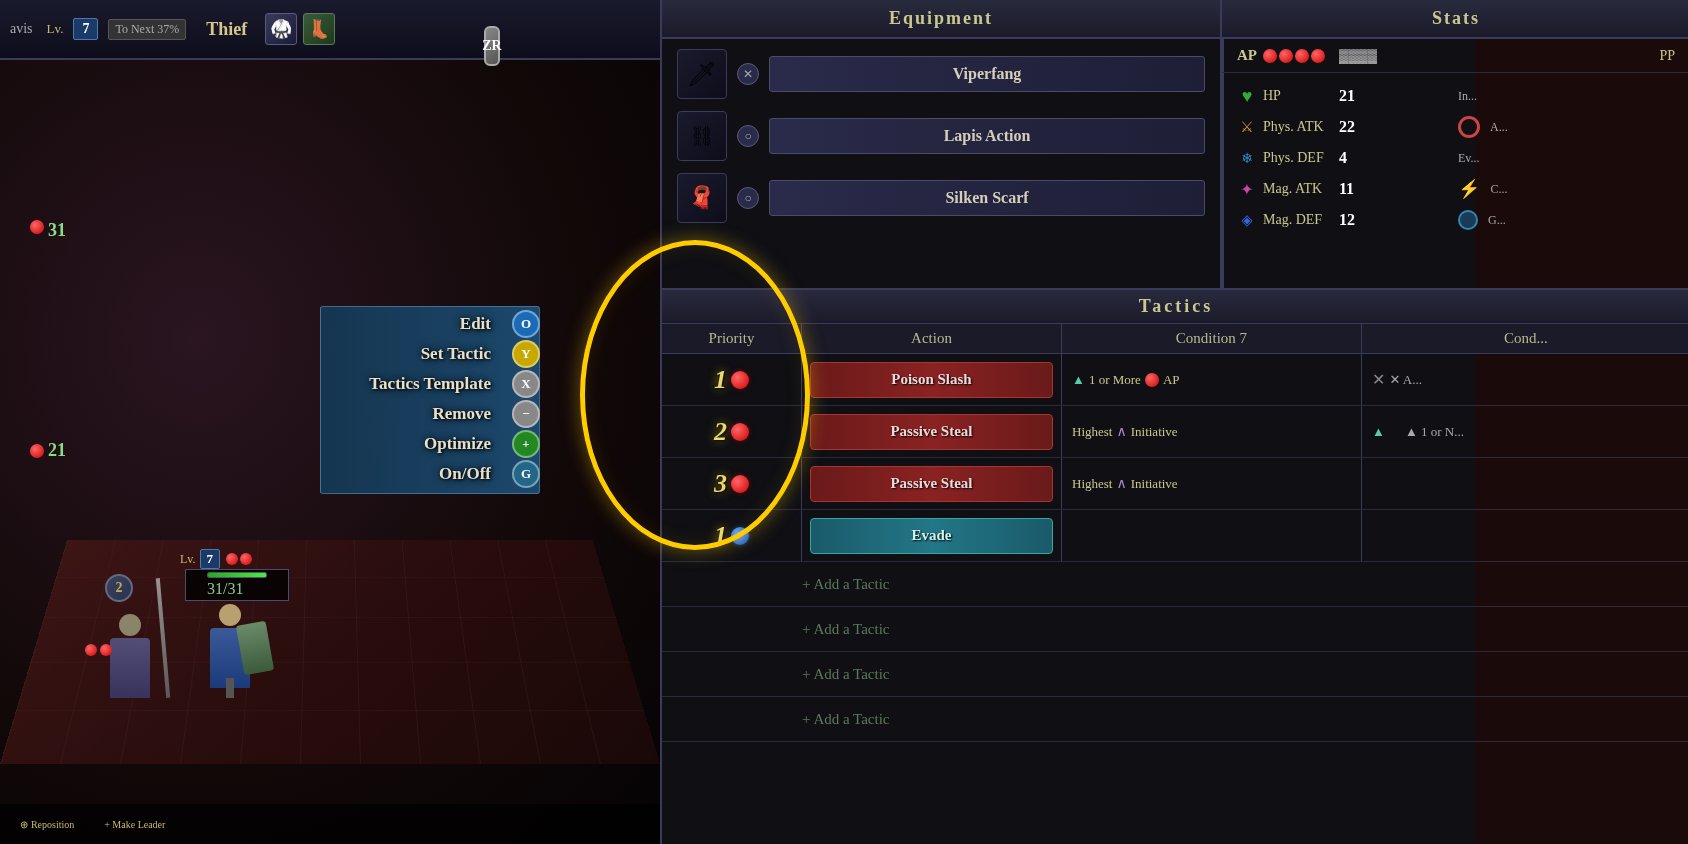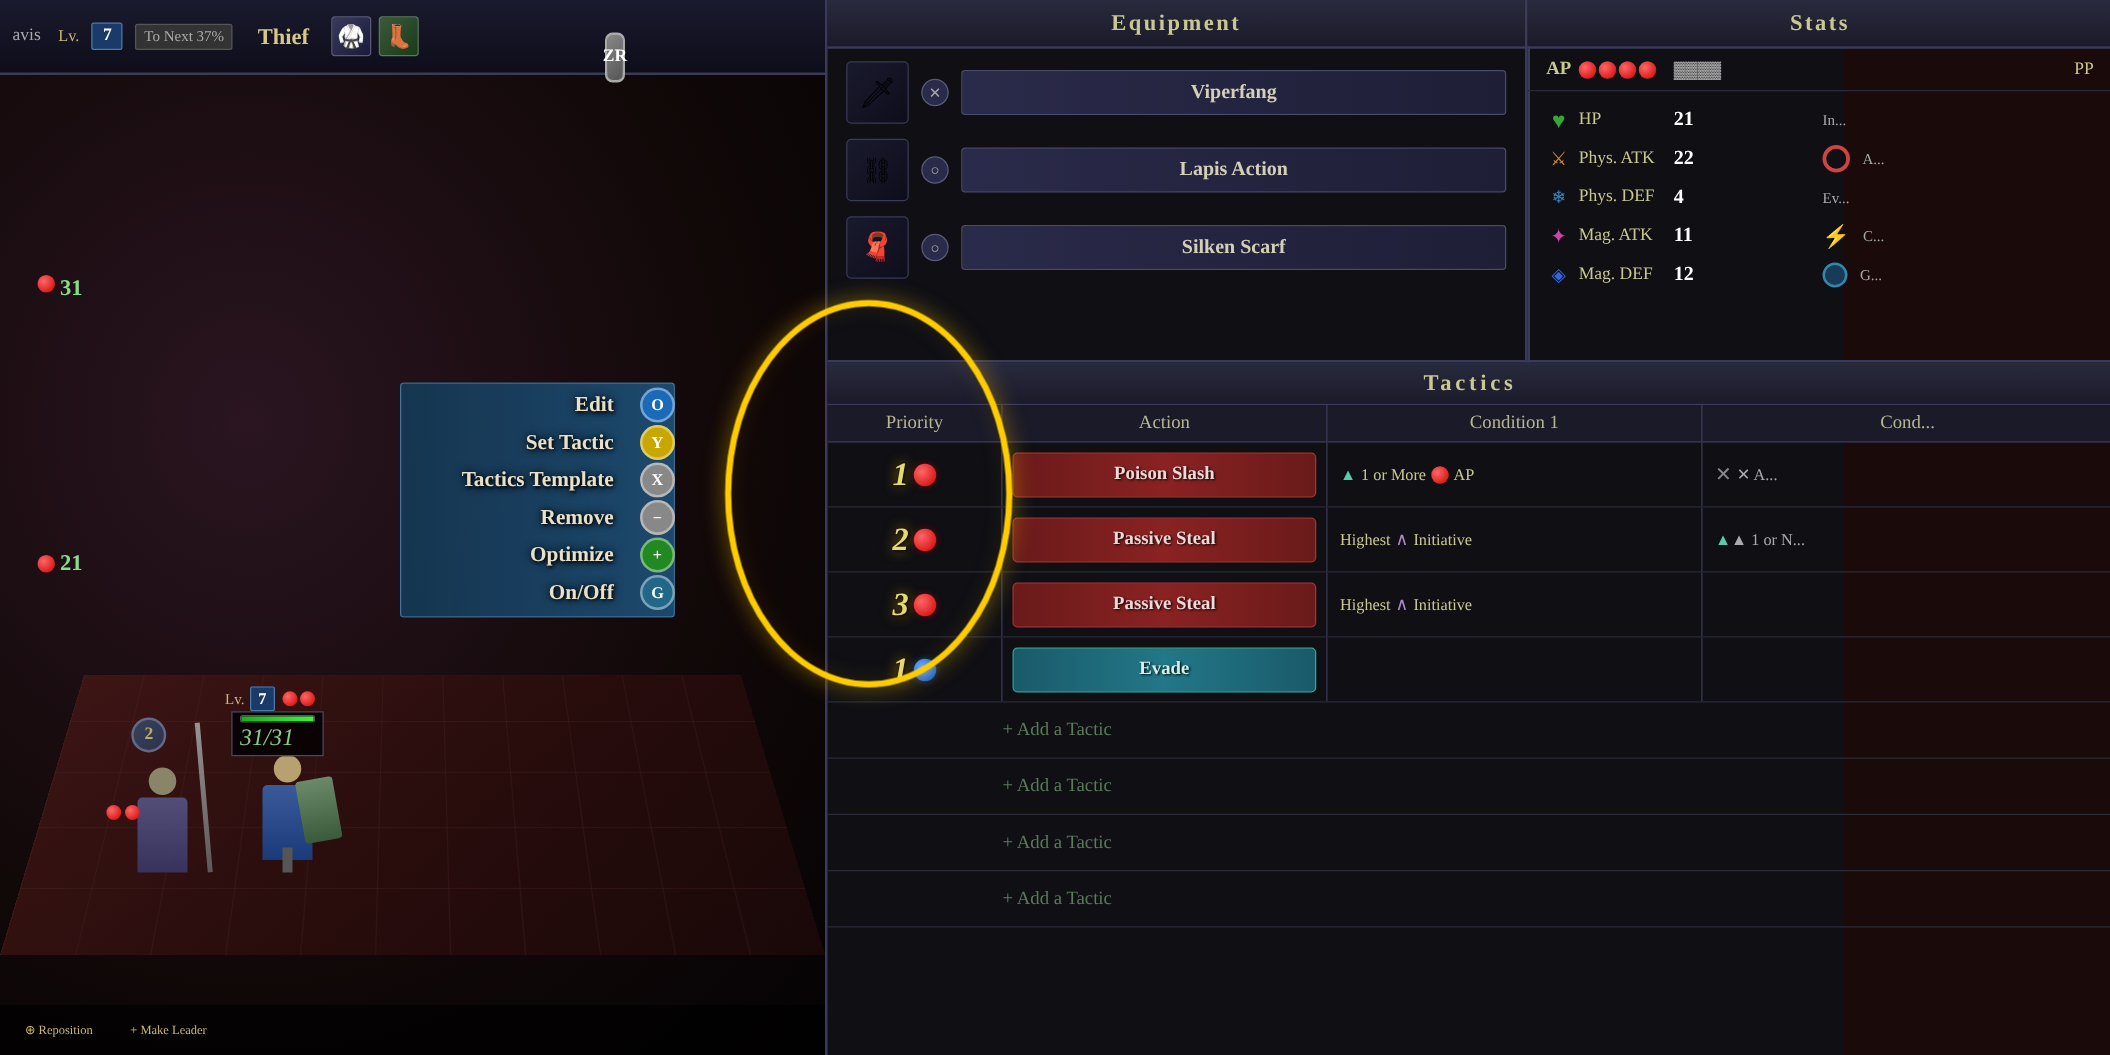--- a/index.html
+++ b/index.html
@@ -516,25 +516,24 @@
       border-radius: 4px 4px 0 0;
       position: relative;
     }
 
     .char-hp-display {
       position: absolute;
       top: -35px;
       left: -15px;
       background: rgba(0,0,0,0.8);
       border: 1px solid #4a4a6a;
-      padding: 2px 6px;
+      padding: 2px 21px;
       color: #88cc88;
-      font-size: 19px;
+      font-size: 16px;
       white-space: nowrap;
-      font-style: italic;
     }
 
     
     .lv-display {
       position: absolute;
       top: -55px;
       left: -20px;
       display: flex;
       gap: 4px;
       align-items: center;
@@ -824,21 +823,21 @@
       </div>
     </div>
   </div>
 
   <div class="tactics-section">
     <div class="tactics-header-row">Tactics</div>
 
     <div class="tactics-columns">
       <div class="col-header col-priority">Priority</div>
       <div class="col-header col-action">Action</div>
-      <div class="col-header col-condition1">Condition 1</div>
+      <div class="col-header col-condition1">Condition 7</div>
       <div class="col-header col-condition2">Cond...</div>
     </div>
 
     <div class="tactic-row">
       <div class="tactic-priority-cell">
         <div class="priority-badge">
           <span class="priority-num">1</span>
           <div class="gem-red"></div>
         </div>
       </div>
@@ -867,21 +866,21 @@
       <div class="tactic-action-cell">
         <div class="action-bar-red">Passive Steal</div>
       </div>
       <div class="tactic-condition-cell">
         <span>Highest </span>
         <span class="initiative-icon">∧</span>
         <span> Initiative</span>
       </div>
       <div class="tactic-condition2-cell">
         <span class="cond-triangle">▲</span>
-        <span style="margin-left:0;color:#aaa;font-size:13px;">▲ 1 or N...</span>
+        <span style="margin-left:20px;color:#aaa;font-size:13px;">▲ 1 or N...</span>
       </div>
     </div>
 
     <div class="tactic-row">
       <div class="tactic-priority-cell">
         <div class="priority-badge">
           <span class="priority-num">3</span>
           <div class="gem-red"></div>
         </div>
       </div>

